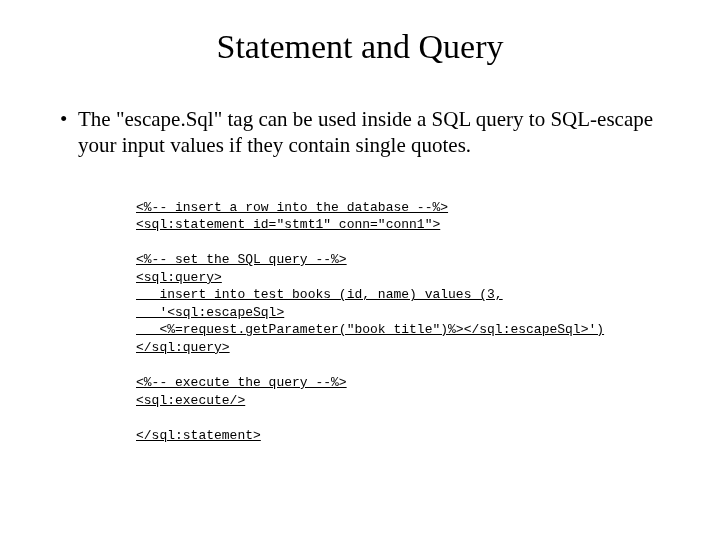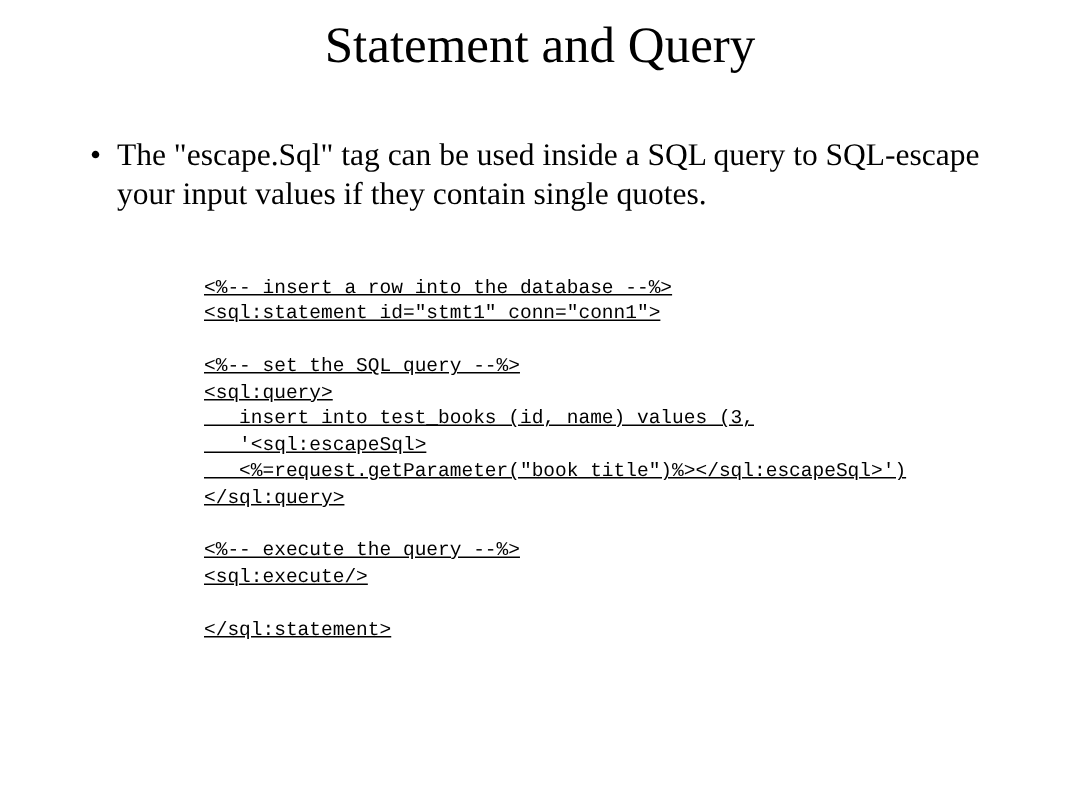--- a/index.html
+++ b/index.html
@@ -9,21 +9,21 @@
     height: 540px;
     background: #ffffff;
     font-family: "Times New Roman", Times, serif;
     color: #000000;
   }
   .slide {
     width: 720px;
     height: 540px;
     position: relative;
     box-sizing: border-box;
-    padding: 4px 60px 40px 60px;
+    padding: 20px 60px 40px 60px;
   }
   .title {
     text-align: center;
     font-size: 34px;
     font-weight: normal;
     margin-top: 8px;
     margin-bottom: 40px;
   }
   .bullet-row {
     display: flex;

